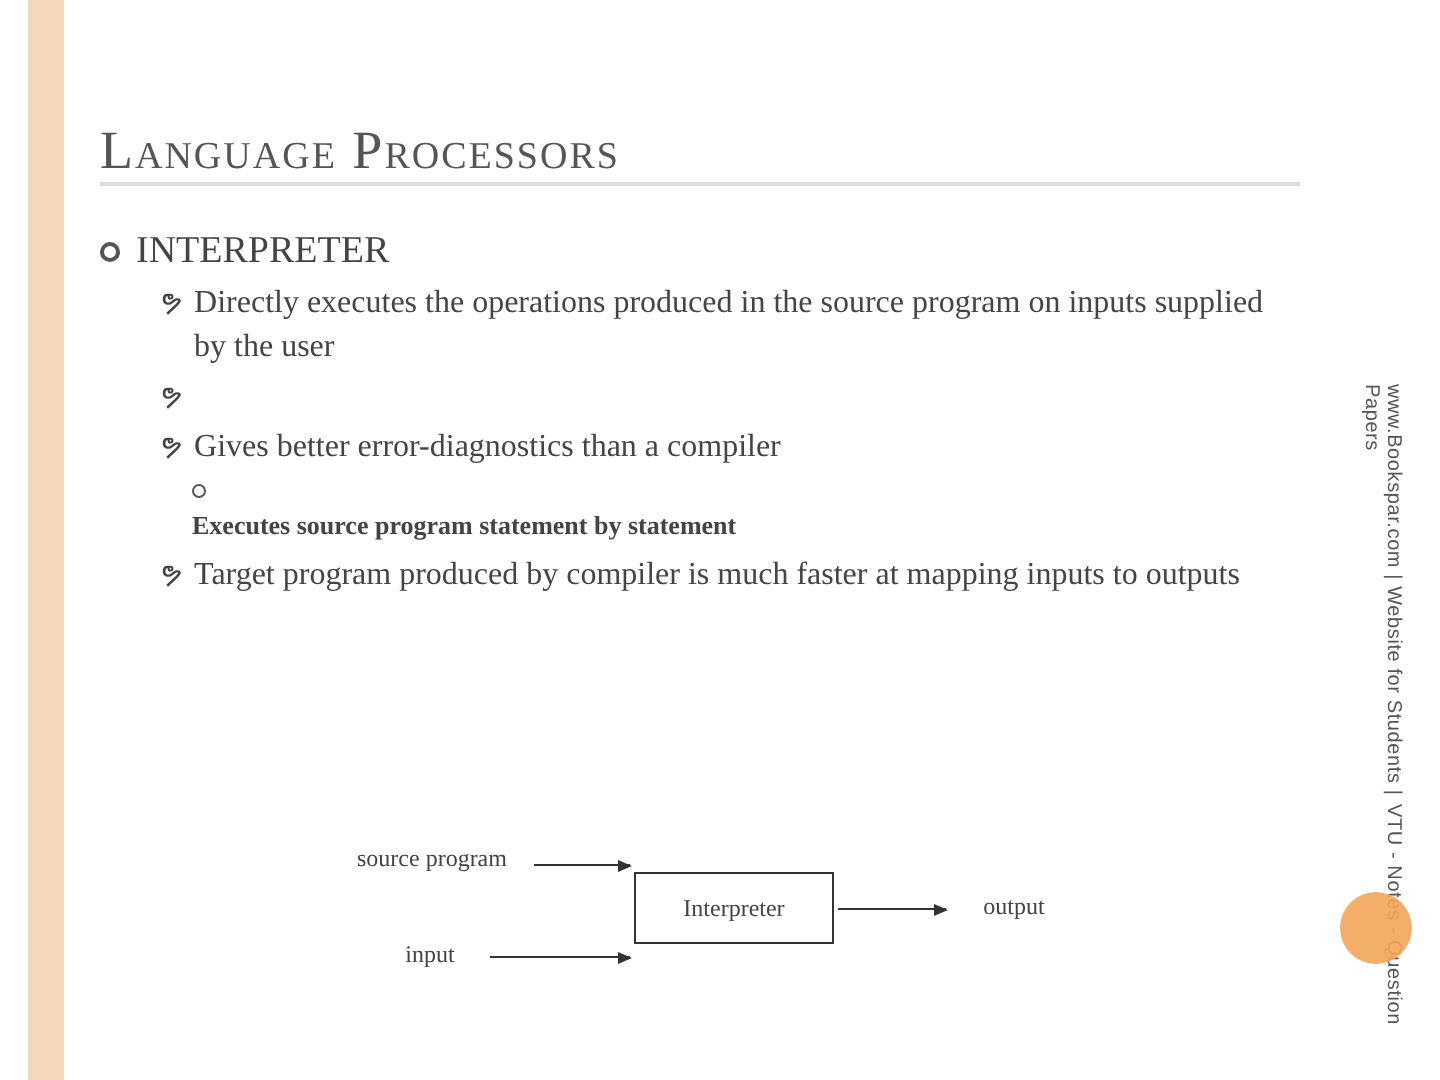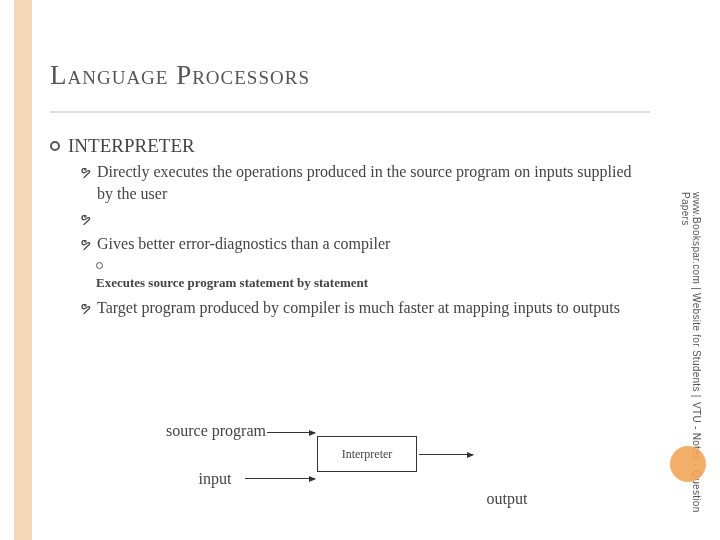--- a/index.html
+++ b/index.html
@@ -1,32 +1,32 @@
 <!DOCTYPE html>
 <html><head>
 <meta charset="utf-8">
 <style>
   * { box-sizing: border-box; margin: 0; padding: 0; }
   html, body { width: 720px; height: 540px; font-family: Georgia, 'Times New Roman', serif; color: #444; background: #fff; position: relative; overflow: hidden; }
   .accent-bar { position: absolute; top: 0; left: 14px; width: 18px; height: 540px; background: #f5d8ba; }
   .content { position: absolute; top: 60px; left: 50px; right: 70px; }
-  .title { font-variant: small-caps; letter-spacing: 1px; font-size: 27px; font-weight: 400; color: #555; border-bottom: 2px solid #ddd; padding-bottom: 20px; margin-bottom: 22px; }
+  .title { font-variant: small-caps; letter-spacing: 1px; font-size: 27px; font-weight: 400; color: #555; border-bottom: 2px solid #ddd; padding-bottom: 0; margin-bottom: 22px; }
   .level1 { display: flex; gap: 8px; margin-bottom: 8px; font-size: 19px; }
   .level1 .bullet { width: 10px; height: 10px; border: 2px solid #555; border-radius: 50%; flex: none; margin-top: 6px; }
   .level1-body { flex: 1; }
   .level2 { display: flex; gap: 6px; font-size: 16px; line-height: 1.35; margin: 4px 0 2px 12px; align-items: flex-start; }
   .level2 .bullet2 { flex: none; font-size: 14px; margin-top: 2px; }
   .level3 { display: flex; gap: 6px; font-size: 13px; font-weight: 600; margin: 3px 0 6px 28px; align-items: flex-start; flex-direction: column; }
   .level3 .bullet3 { width: 7px; height: 7px; border: 1.5px solid #555; border-radius: 50%; flex: none; margin-top: 4px; }
   .side-text { position: absolute; top: 192px; right: 18px; writing-mode: vertical-rl; font-family: Arial, sans-serif; font-size: 10px; color: #555; letter-spacing: 0.3px; }
   .side-text .line2 { margin-top: 1px; }
   .circle-deco { position: absolute; right: 14px; bottom: 58px; width: 36px; height: 36px; border-radius: 50%; background: #f2a65a; opacity: 0.9; }
   .diagram { position: absolute; left: 165px; top: 412px; width: 380px; height: 96px; }
   .dbox { position: absolute; border: 1px solid #333; text-align: center; font-size: 12px; background: #fff; display: flex; align-items: center; justify-content: center; }
-  .dlabel { position: absolute; font-size: 16px; text-align: center; }
+  .dlabel { position: absolute; font-size: 12px; text-align: center; }
   .arrow { position: absolute; height: 0; border-top: 1px solid #333; }
   .arrow::after { content: ""; position: absolute; right: -1px; top: -3.5px; border-left: 7px solid #333; border-top: 3.5px solid transparent; border-bottom: 3.5px solid transparent; }
 </style>
 </head>
 <body>
 
 <div class="accent-bar"></div>
 
 <div class="content">
   <h1 class="title">Language Processors</h1>
@@ -68,14 +68,14 @@
 
 <div class="circle-deco"></div>
 
 <div class="diagram">
   <div class="dlabel" style="left:0; top:10px; width:102px;">source program</div>
   <div class="dlabel" style="left:20px; top:58px; width:60px;">input</div>
   <div class="arrow" style="left:102px; top:20px; width:48px;"></div>
   <div class="arrow" style="left:80px; top:66px; width:70px;"></div>
   <div class="dbox" style="left:152px; top:24px; width:100px; height:36px;">Interpreter</div>
   <div class="arrow" style="left:254px; top:42px; width:54px;"></div>
-  <div class="dlabel" style="left:312px; top:34px; width:60px;margin-top:44px;">output</div>
+  <div class="dlabel" style="left:312px; top:34px; width:60px;">output</div>
 </div>
 
 </body></html>

